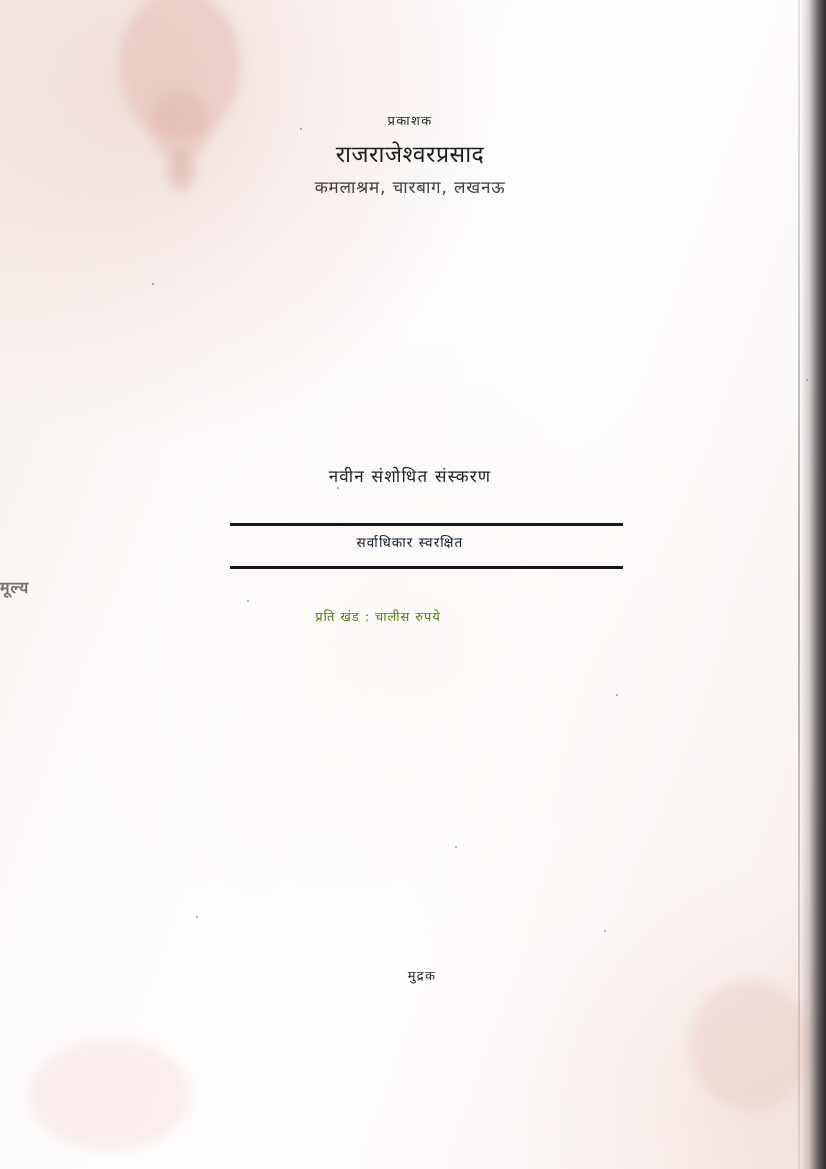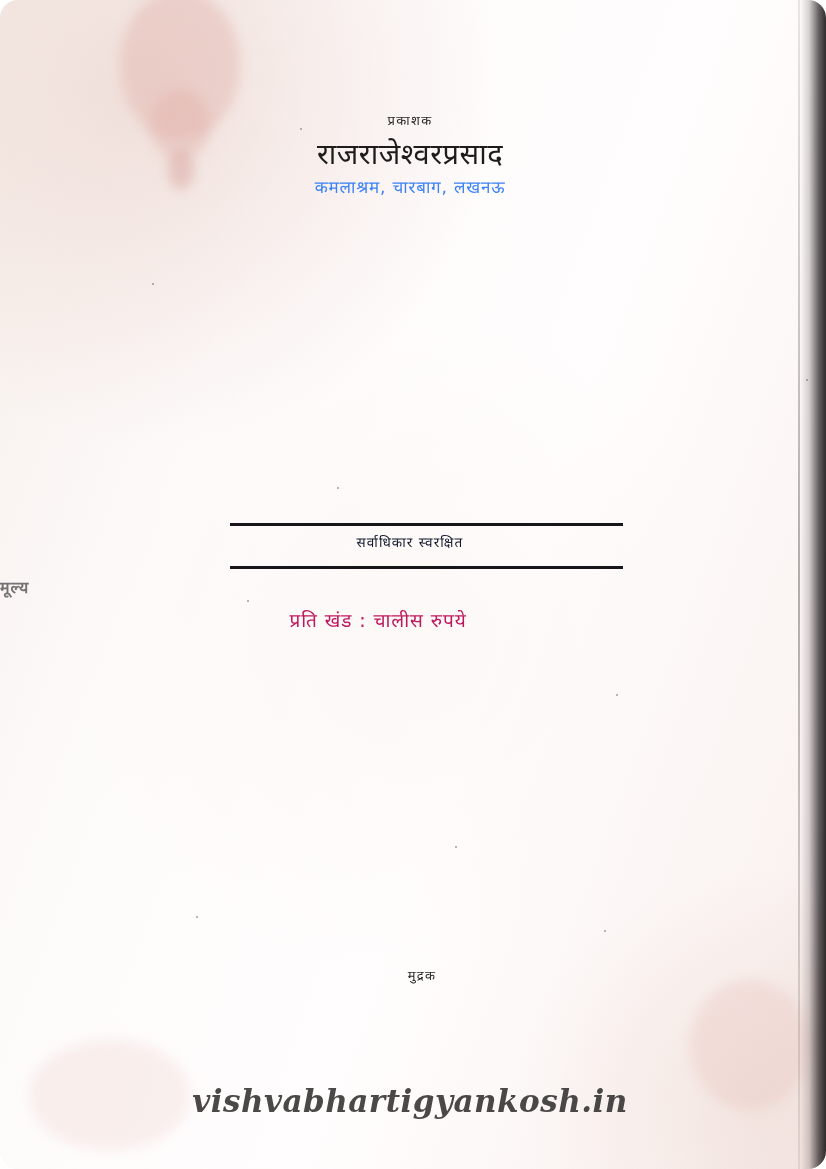--- a/index.html
+++ b/index.html
@@ -9,21 +9,20 @@
   }
   body {
     font-family: "DejaVu Sans", sans-serif;
   }
   .page {
     position: relative;
     width: 826px;
     height: 1169px;
     overflow: hidden;
     background: #fdfbf9;
-    border-radius: 18px;
   }
   
   .paper-base {
     position: absolute;
     inset: 0;
     background:
       radial-gradient(ellipse 70% 50% at 18% 8%, rgba(232,206,198,0.55), rgba(255,255,255,0) 60%),
       radial-gradient(ellipse 45% 30% at 92% 94%, rgba(236,214,206,0.45), rgba(255,255,255,0) 65%),
       radial-gradient(ellipse 60% 40% at 50% 55%, rgba(252,248,246,0.9), rgba(255,255,255,0) 70%),
       linear-gradient(110deg, #f6eee9 0%, #fdfafa 28%, #fffdfd 58%, #faf3f1 88%, #f3e7e4 100%);
@@ -88,31 +87,31 @@
     text-align: center;
   }
   .pub-label {
     font-size: 13px;
     line-height: 18px;
     letter-spacing: 1.4px;
     color: #2a2927;
   }
   .pub-name {
     margin-top: 9px;
-    font-size: 29px;
+    font-size: 23px;
     line-height: 30px;
     letter-spacing: 0.5px;
     color: #1d1c1b;
   }
   .pub-address {
     margin-top: 6px;
     font-size: 17px;
     line-height: 24px;
     letter-spacing: 0.8px;
-    color: #3b82f6;
+    color: #404040;
   }
 
   
   .edition {
     position: absolute;
     left: 0;
     top: 464px;
     width: 820px;
     text-align: center;
     font-size: 17px;
@@ -152,23 +151,23 @@
     font-weight: 700;
     letter-spacing: 1px;
     color: #737373;
   }
   .price-value {
     position: absolute;
     left: 0;
     top: 607px;
     width: 756px;
     text-align: center;
-    font-size: 19px;
+    font-size: 13px;
     letter-spacing: 0.9px;
-    color: #be185d;
+    color: #4d7c0f;
   }
 
   
   .printer-block {
     position: absolute;
     left: 12px;
     top: 966px;
     width: 820px;
     text-align: center;
   }
@@ -224,30 +223,30 @@
   <div class="speck" style="left:604px; top:930px;"></div>
 
   <div class="content">
 
     <div class="pub-block">
       <div class="devanagari pub-label">प्रकाशक</div>
       <div class="devanagari pub-name">राजराजेश्वरप्रसाद</div>
       <div class="devanagari pub-address">कमलाश्रम, चारबाग, लखनऊ</div>
     </div>
 
+    <div class="devanagari edition">नवीन संशोधित संस्करण</div>
 
     <div class="rule top"></div>
     <div class="devanagari rights">सर्वाधिकार स्वरक्षित</div>
     <div class="rule bottom"></div>
 
     <div class="devanagari price-label">मूल्य</div>
     <div class="devanagari price-value">प्रति खंड : चालीस रुपये</div>
 
     <div class="printer-block">
       <div class="devanagari printer-label">मुद्रक</div>
     </div>
 
-    <div class="watermark">vishvabhartigyankosh.in</div>
   </div>
 
   <div class="right-edge-line"></div>
   <div class="right-edge"></div>
 </div>
 
 </body></html>

